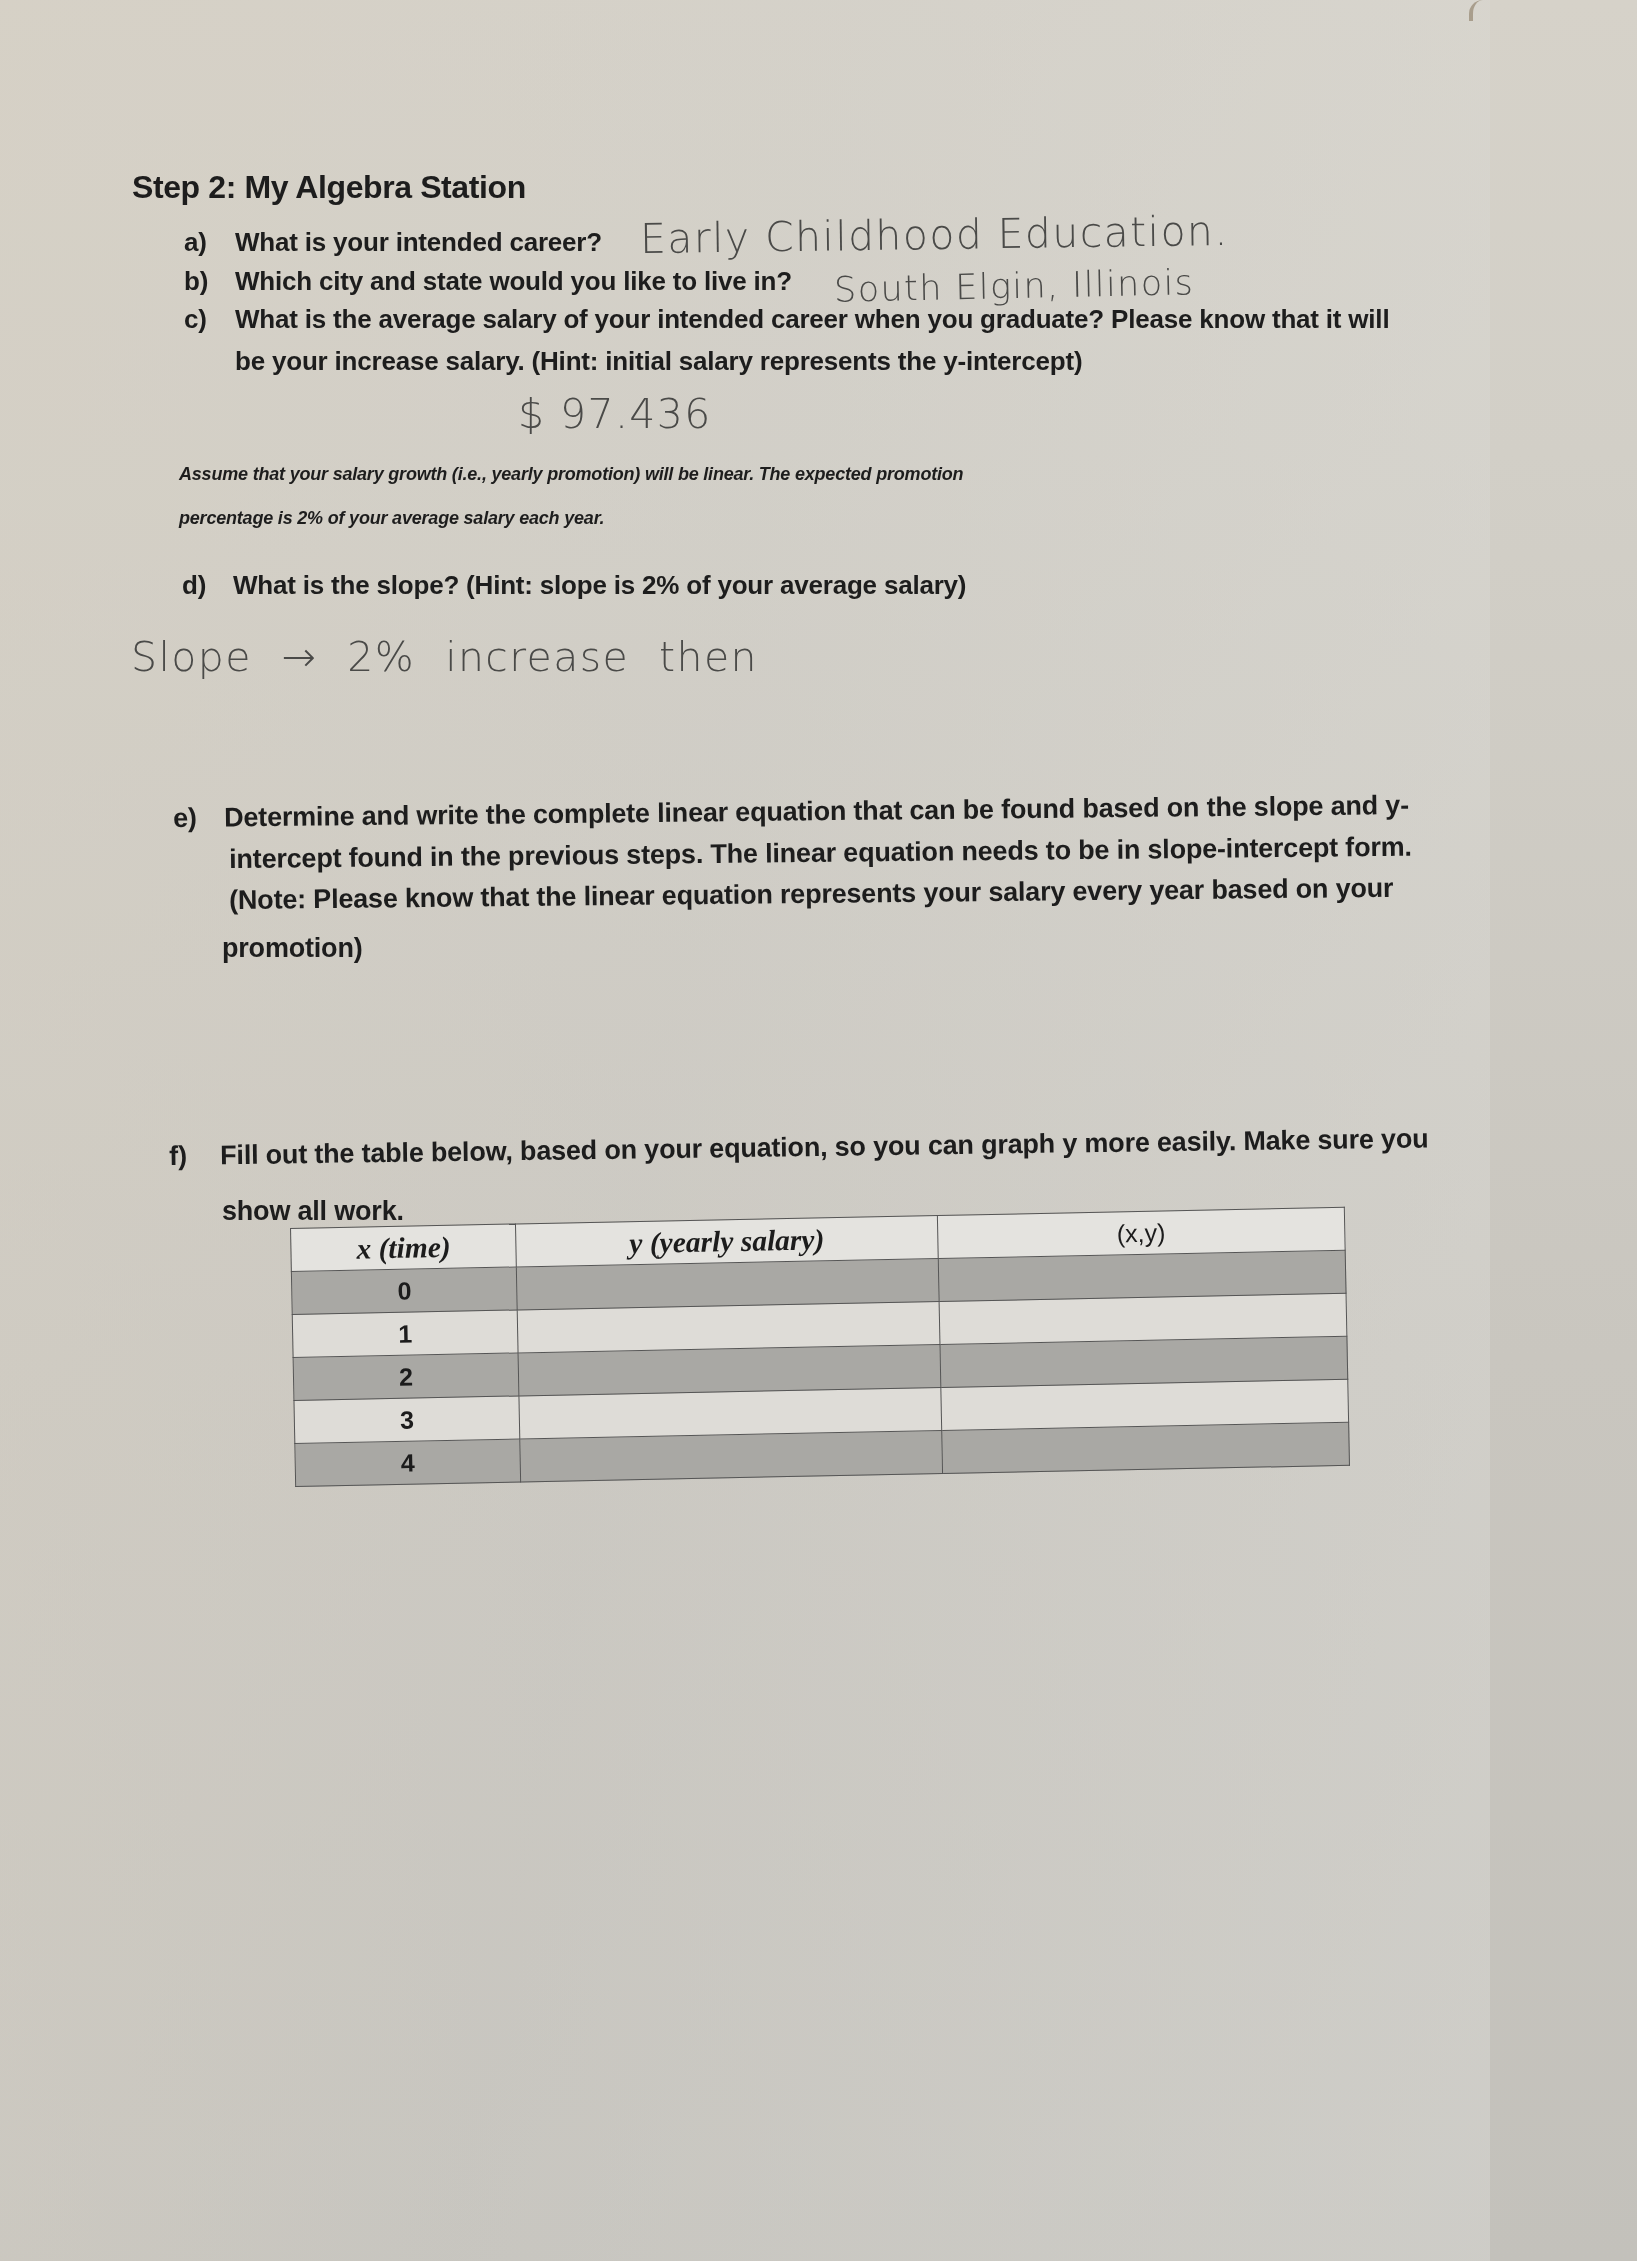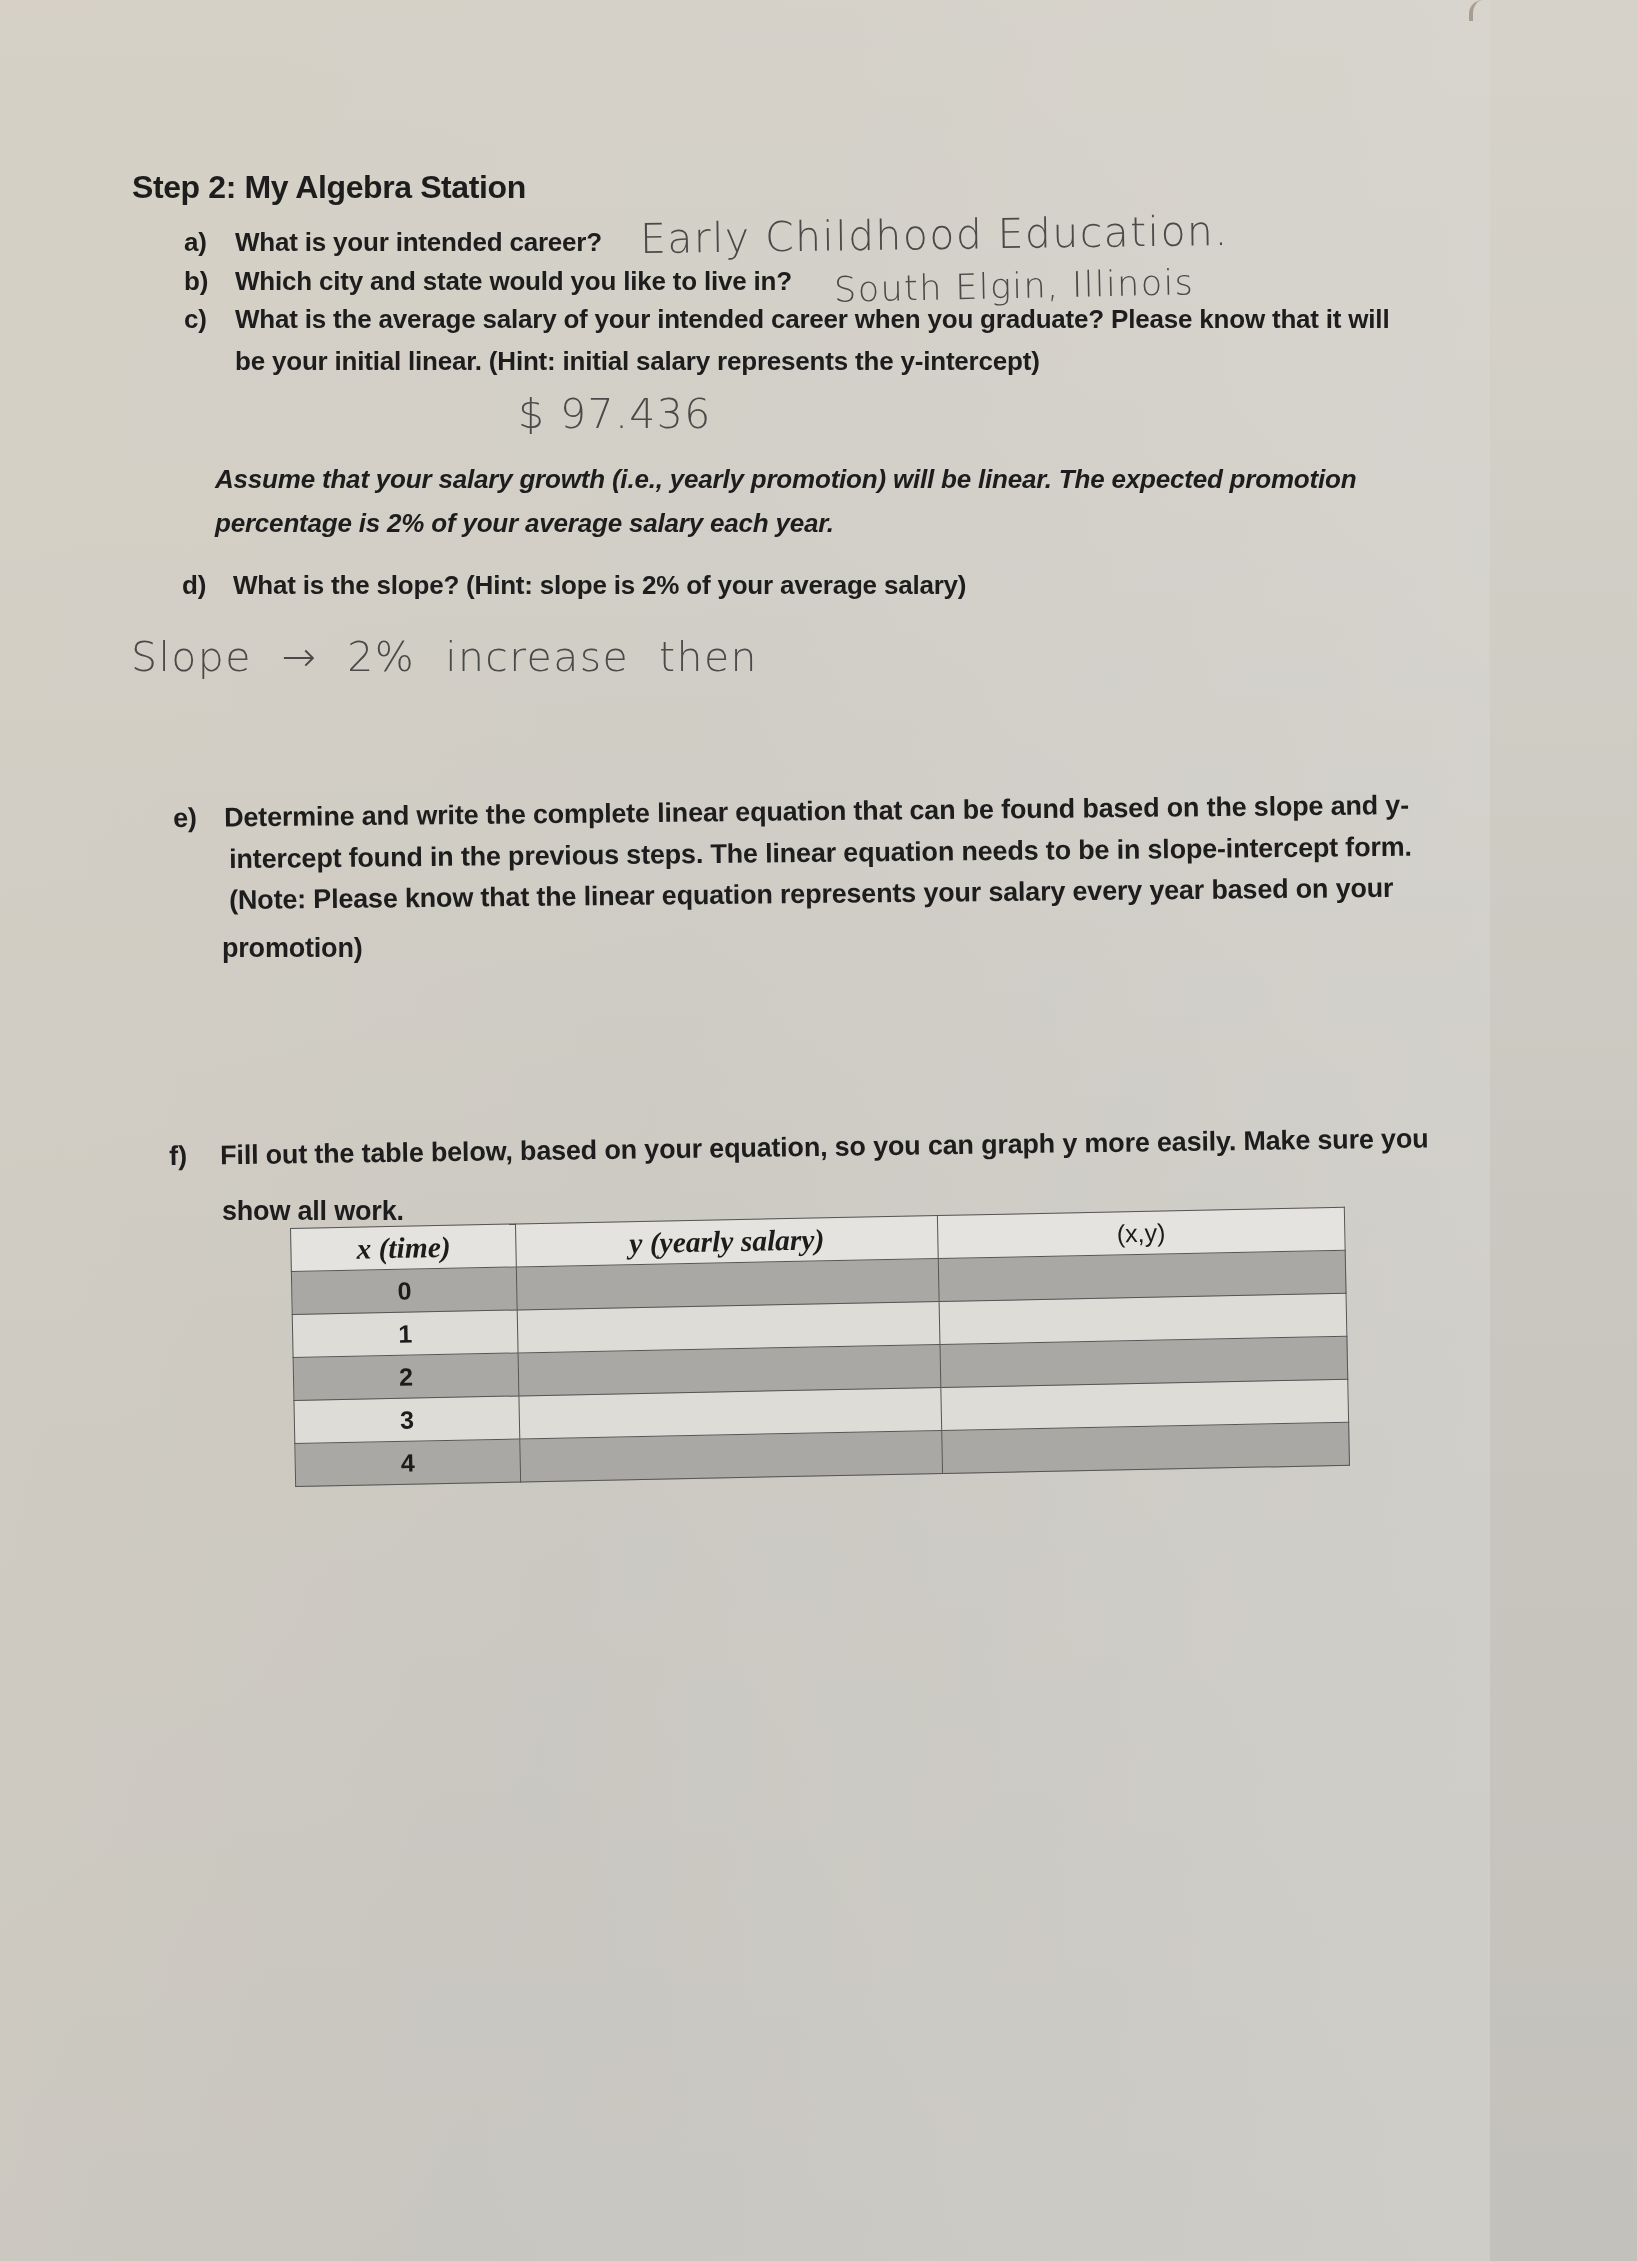--- a/index.html
+++ b/index.html
@@ -14,21 +14,21 @@
     position: absolute; left: 0; top: 0; width: 1490px; height: 2261px;
     background: linear-gradient(100deg, rgba(214,208,196,0.6) 0%, rgba(210,208,202,0.3) 45%, rgba(222,222,218,0.4) 100%);
   }
   .curl {
     position: absolute; right: 0; top: 0; width: 17px; height: 21px;
     border-top-left-radius: 14px; border-left: 4.2px solid #8a7a62; opacity: .6;
   }
   .abs { position: absolute; white-space: nowrap; }
   .h2 { font-weight: 700; font-size: 32px; letter-spacing: -0.4px; }
   .q { font-weight: 700; font-size: 26px; letter-spacing: -0.2px; }
-  .qi { font-weight: 700; font-style: italic; font-size: 26px; letter-spacing: -0.2px; margin-left: 36px; }
+  .qi { font-weight: 700; font-style: italic; font-size: 18px; letter-spacing: -0.2px; }
   .qn { font-weight: 700; font-size: 27px; letter-spacing: -0.2px; }
   .lbl { display: inline-block; width: 51px; }
   .hand {
     font-family: "DejaVu Sans", sans-serif; font-weight: 300;
     color: #4a4a48; letter-spacing: 1.4px;
   }
   .b { font-weight: 700; }
   .reg { font-weight: 400; }
 
   
@@ -66,21 +66,21 @@
 
   <div class="abs q" style="left:184px; top:266px;">
     <span class="lbl">b)</span><span>Which city and state would you like to live in?</span>
   </div>
   <div class="abs hand" style="left:834px; top:266px; font-size:35px; transform:rotate(-1.2deg);">South Elgin, Illinois</div>
 
   <div class="abs q" style="left:184px; top:304px;">
     <span class="lbl">c)</span><span>What is the average salary of your intended career when you graduate? Please know that it will</span>
   </div>
   <div class="abs q" style="left:235px; top:346px;">
-    <span class="reg" style="font-weight:700">be your </span><span class="b">initial linear</span><span>. (Hint: initial salary represents the y-intercept)</span>
+    <span class="reg" style="font-weight:700">be your </span><span class="b">increase salary</span><span>. (Hint: initial salary represents the y-intercept)</span>
   </div>
   <div class="abs hand" style="left:518px; top:390px; font-size:41px;">$ 97.436</div>
 
   <div class="abs qi" style="left:179px; top:464px;">Assume that your salary growth (i.e., yearly promotion) will be linear. The expected promotion</div>
   <div class="abs qi" style="left:179px; top:508px;">
     <span>percentage is </span><span style="font-weight:900">2% of your average salary</span><span> each year.</span>
   </div>
 
   <div class="abs q" style="left:182px; top:570px;">
     <span class="lbl">d)</span><span>What is the slope? (Hint: slope is 2% of your average salary)</span>

